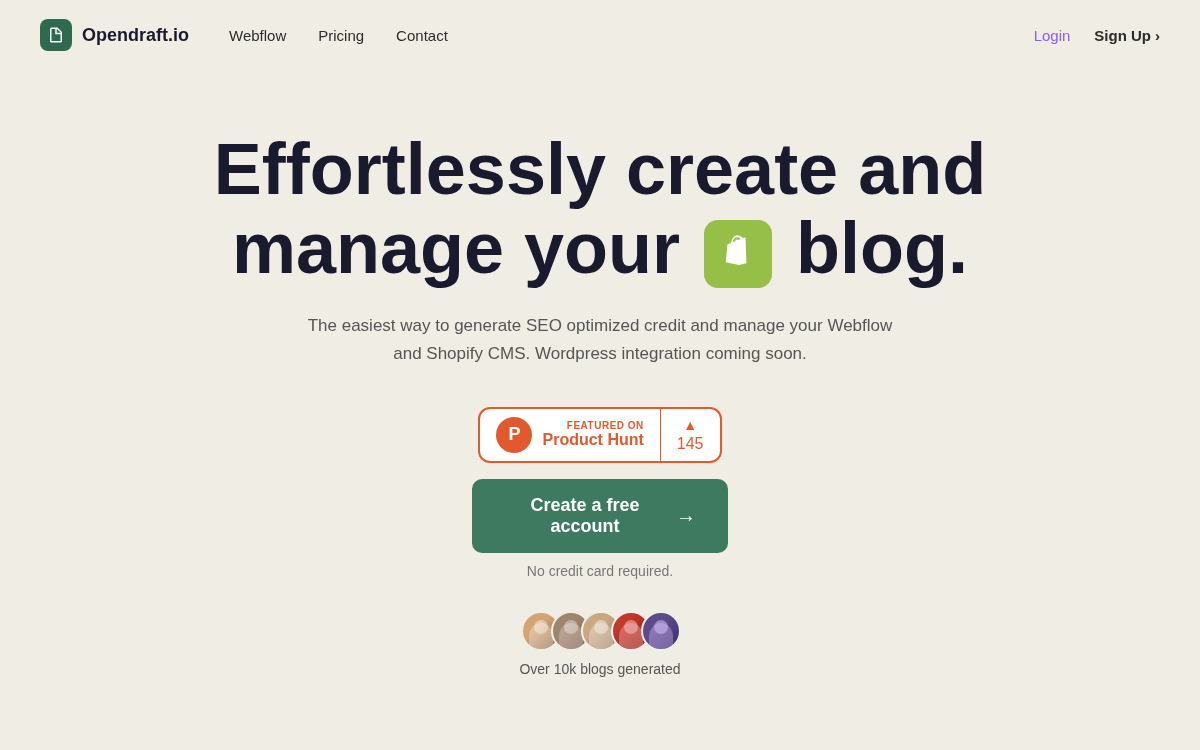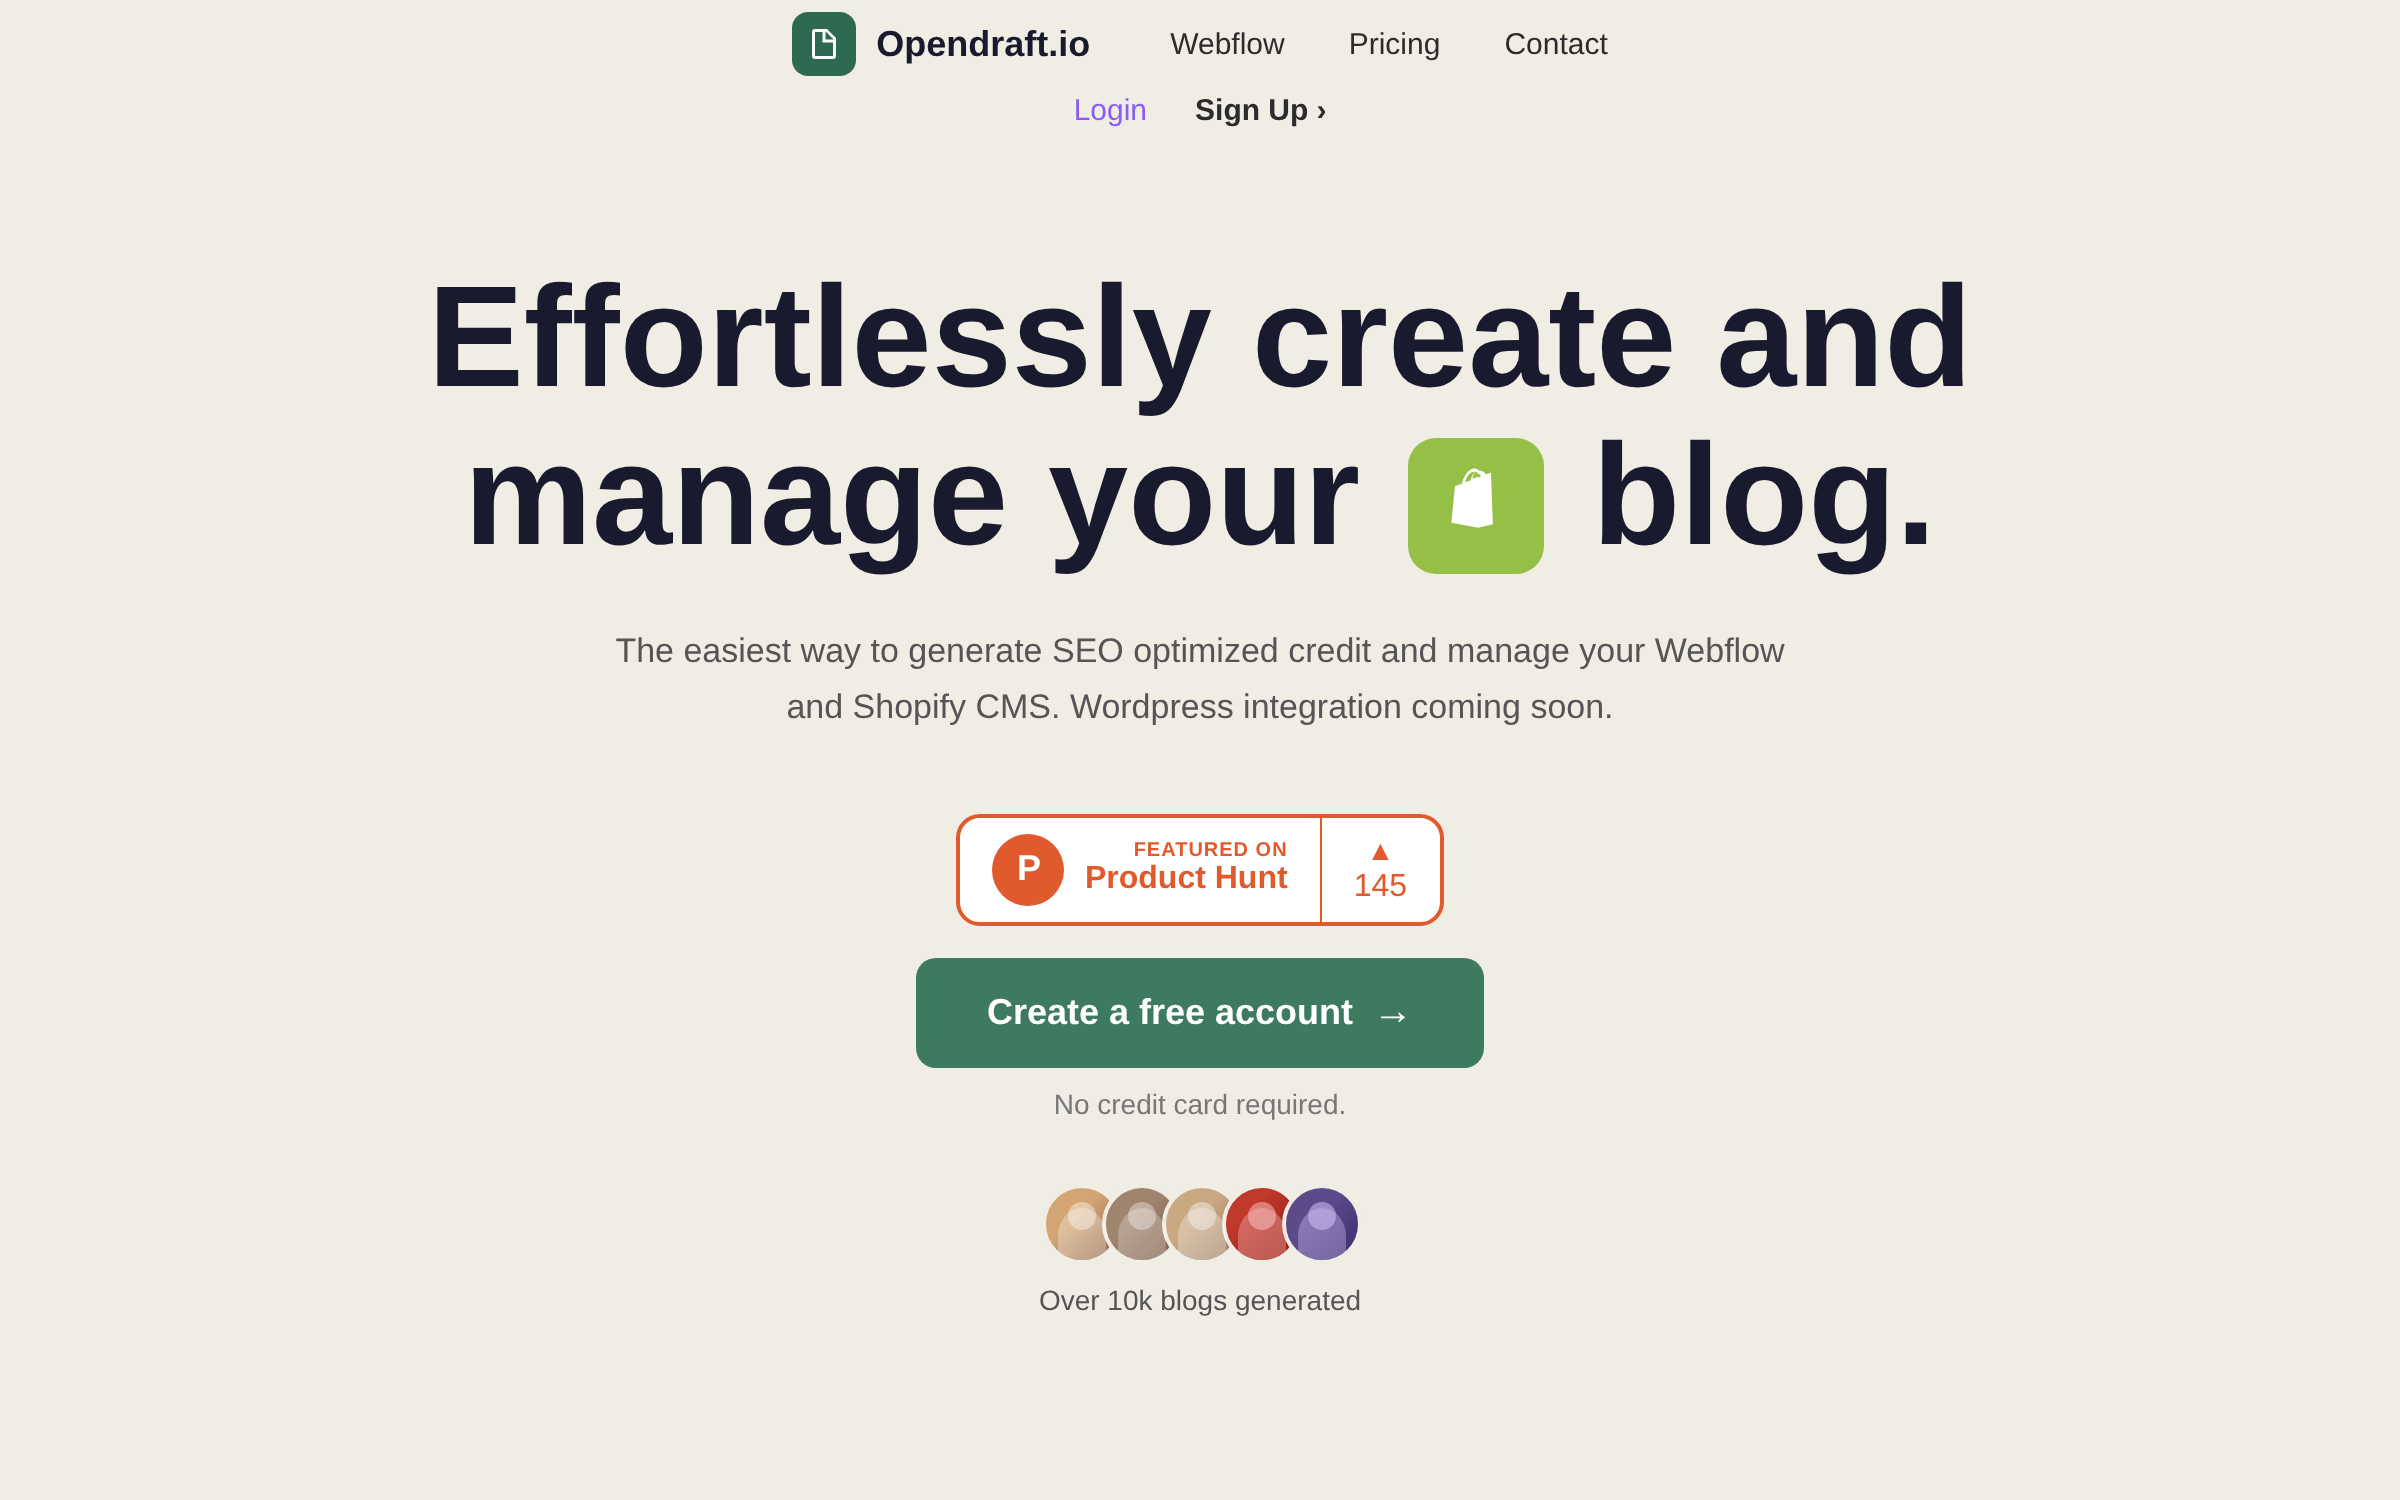--- a/index.html
+++ b/index.html
@@ -12,21 +12,20 @@
     }
 
     
     nav {
       display: flex;
       align-items: center;
       justify-content: space-between;
       padding: 6px 40px;
       height: 70px;
       background: #f0ede4;
-      flex-direction: column;
     }
 
     .nav-left {
       display: flex;
       align-items: center;
       gap: 40px;
     }
 
     .logo-container {
       display: flex;
@@ -232,21 +231,21 @@
       border: none;
       border-radius: 10px;
       padding: 16px 32px;
       font-size: 18px;
       font-weight: 600;
       cursor: pointer;
       display: flex;
       align-items: center;
       gap: 10px;
       margin-bottom: 10px;
-      width: 284px;
+      width: 256px;
       justify-content: center;
     }
 
     .cta-btn .arrow {
       font-size: 20px;
     }
 
     .no-cc {
       font-size: 14px;
       color: #777;

